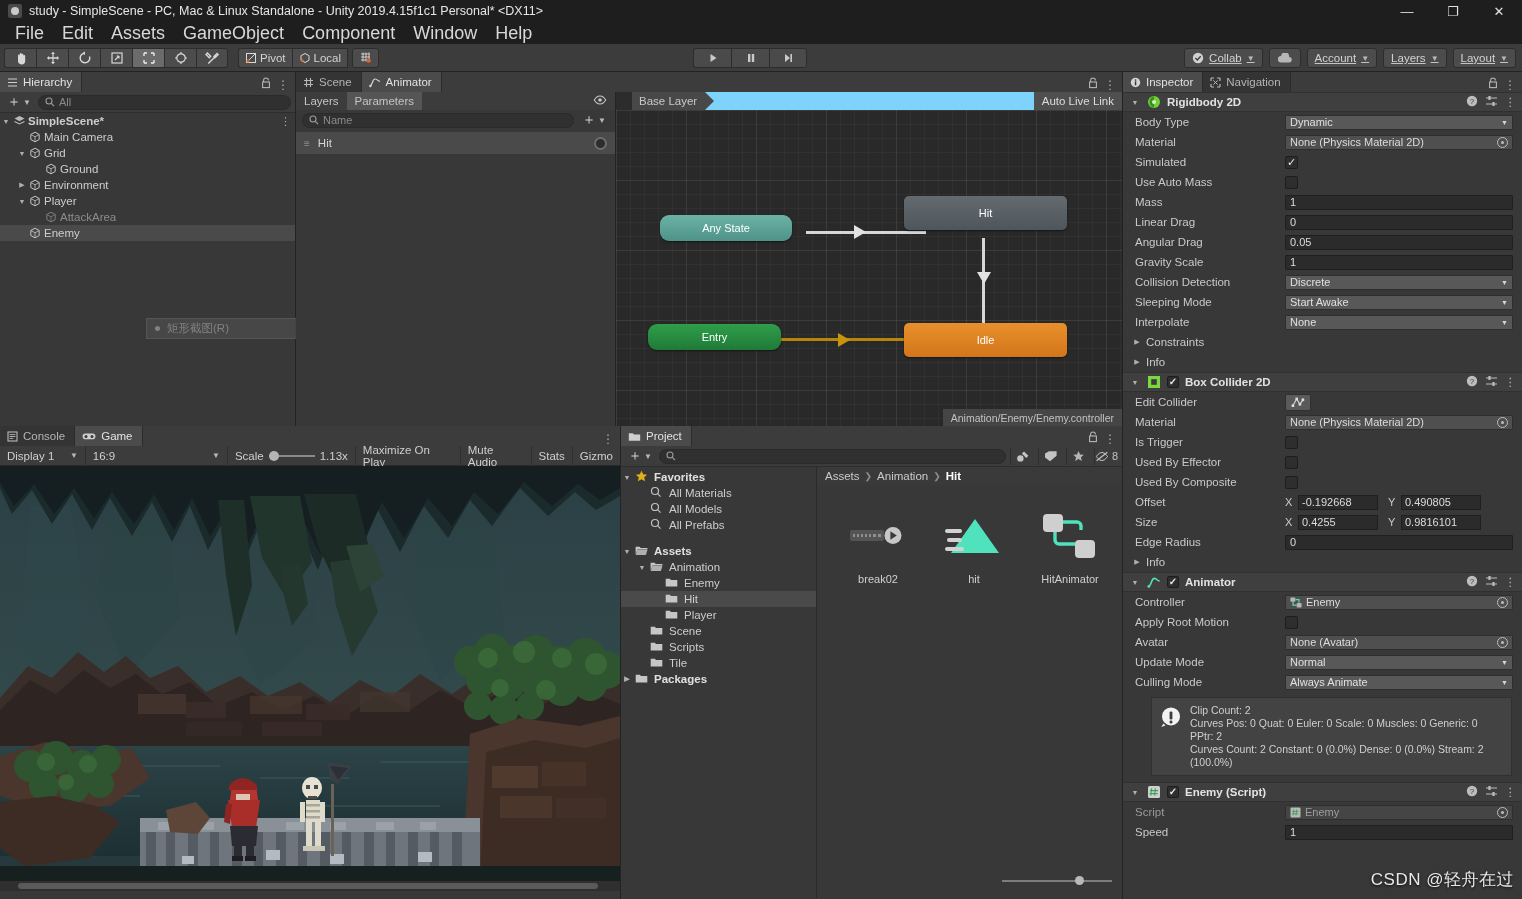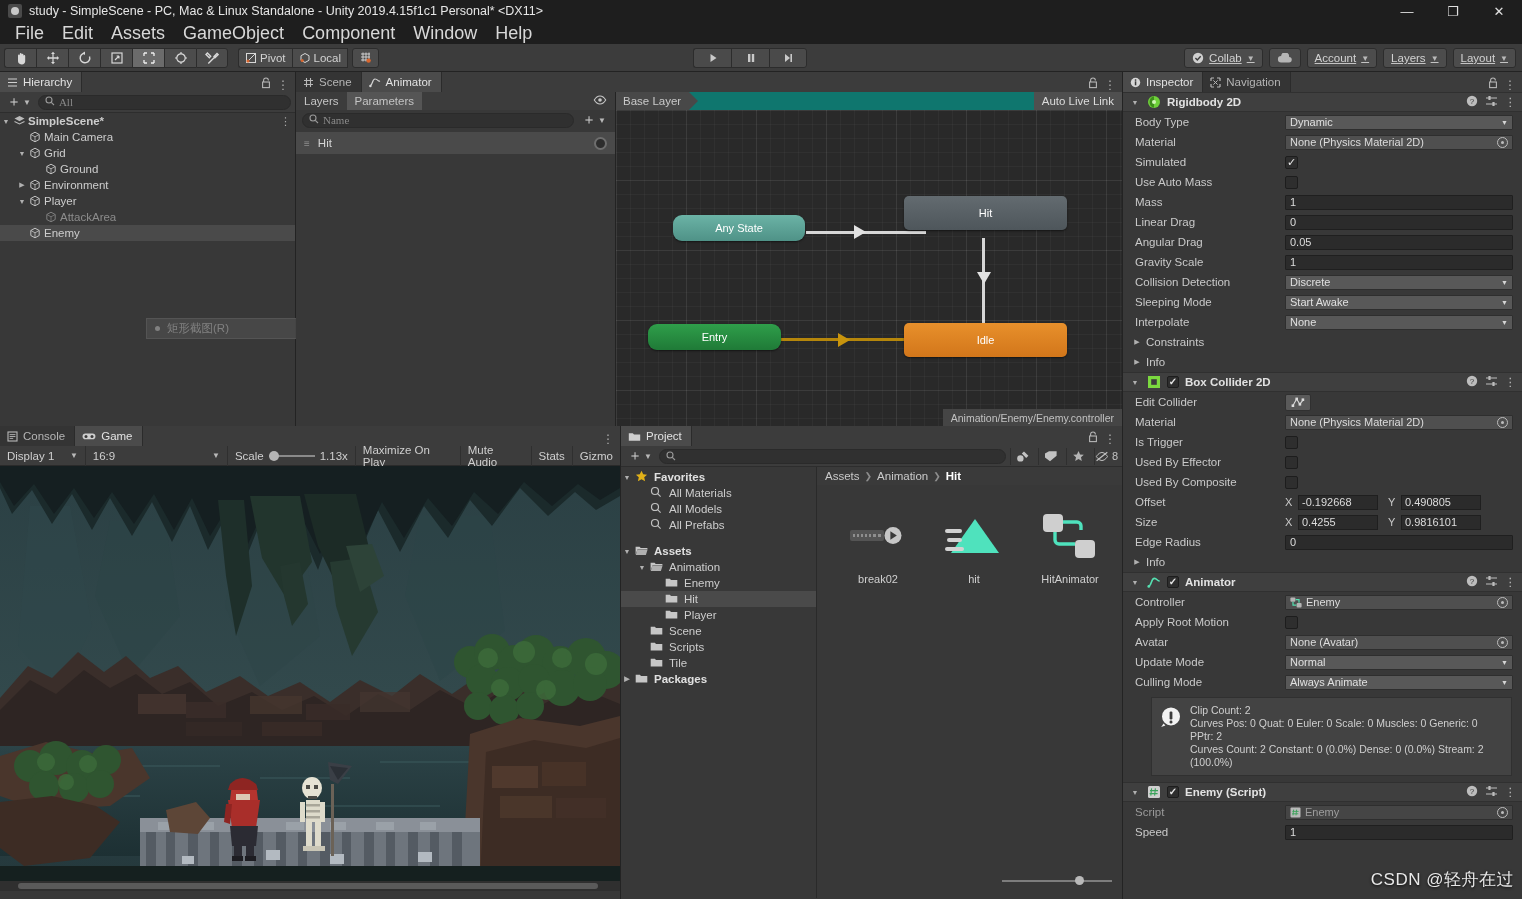--- a/index.html
+++ b/index.html
@@ -102,22 +102,22 @@
 
   
   #hierarchy { left: 0; top: 72px; width: 296px; height: 354px; background: #383838; border-right: 1px solid #232323;}
   .hsearch {
     height: 21px; background: #3c3c3c; display: flex; align-items: center; gap: 4px;
     padding: 0 4px; border-bottom: 1px solid #2d2d2d;
   }
   .plus-btn { display: flex; align-items: center; gap: 2px; color: #d0d0d0; font-size: 14px; padding: 0 3px; }
   .search-field {
     flex: 1; height: 15px; background: #303030; border-radius: 8px;
-    display: flex; align-items: flex-start; padding: 0 6px; gap: 4px;
-    color: #8a8a8a; font-size: 11px; border: 1px solid #2a2a2a; font-family: Liberation Serif, serif;
+    display: flex; align-items: center; padding: 0 6px; gap: 4px;
+    color: #8a8a8a; font-size: 11px; border: 1px solid #2a2a2a;
   }
   .htree { padding-top: 0; }
   .hrow {
     height: 16px; display: flex; align-items: center; font-size: 11.5px;
     color: #cdcdcd; position: relative; padding-right: 4px;
   }
   .hrow.sel { background: #4a4a4a; }
   .hrow.dim { color: #8c8c8c; }
   .tri { width: 12px; text-align: center; font-size: 7px; color: #b0b0b0; flex: none; }
   .tri.open::before { content: "▼"; }
@@ -149,22 +149,22 @@
     height: 22px; background: #4a4a4a; display: flex; align-items: center;
     padding: 0 8px; gap: 8px; margin-top: 2px; color: #d5d5d5; font-size: 11.5px;
   }
   .layer-row .bars { color: #8d8d8d; font-size: 10px; letter-spacing: 0; }
   .layer-row .wheel {
     margin-left: auto; width: 13px; height: 13px; border-radius: 50%;
     background: #2d2d2d; border: 2px solid #6e6e6e;
   }
   .anim-right { flex: 1; position: relative; background: #2c2c2c; overflow: hidden; }
   .breadcrumb-bar {
-    height: 18px; background: #0f766e; display: flex; align-items: center;
-    font-size: 11.5px; color: #c9c9c9; position: relative; z-index: 3;
+    height: 18px; background: #7dd3fc; display: flex; align-items: center;
+    font-size: 11.5px; color: #c9c9c9; position: relative; z-index: 3; margin-left: 16px;
   }
   .crumb { padding: 0 8px 0 7px; height: 18px; display: flex; align-items: center; background: #484848; position: relative; }
   .crumb::after {
     content: ""; position: absolute; right: -9px; top: 0;
     border-top: 9px solid transparent; border-bottom: 9px solid transparent;
     border-left: 9px solid #484848;
   }
   .auto-live {
     margin-left: auto; height: 18px; padding: 0 8px; background: #4f4f4f;
     display: flex; align-items: center; font-size: 11.5px; color: #dcdcdc;
@@ -661,21 +661,21 @@
 
           <div class="edge" style="left:190px;top:121px;width:120px;height:3px"></div>
           <div class="arrow-r" style="left:238px;top:115px"></div>
 
           <div class="edge" style="left:366px;top:128px;width:3px;height:105px"></div>
           <div class="arrow-d" style="left:361px;top:162px"></div>
 
           <div class="edge orange" style="left:160px;top:228px;width:175px;height:3px"></div>
           <div class="arrow-r orange" style="left:222px;top:223px"></div>
 
-          <div class="node any" style="left:57px;top:105px;width:132px;height:26px">Any State</div>
+          <div class="node any" style="left:44px;top:105px;width:132px;height:26px">Any State</div>
           <div class="node entry" style="left:32px;top:214px;width:133px;height:26px">Entry</div>
           <div class="node hit" style="left:288px;top:86px;width:163px;height:34px">Hit</div>
           <div class="node idle" style="left:288px;top:213px;width:163px;height:34px">Idle</div>
 
           <div class="ctrl-path">Animation/Enemy/Enemy.controller</div>
         </div>
       </div>
     </div>
   </div>
 

